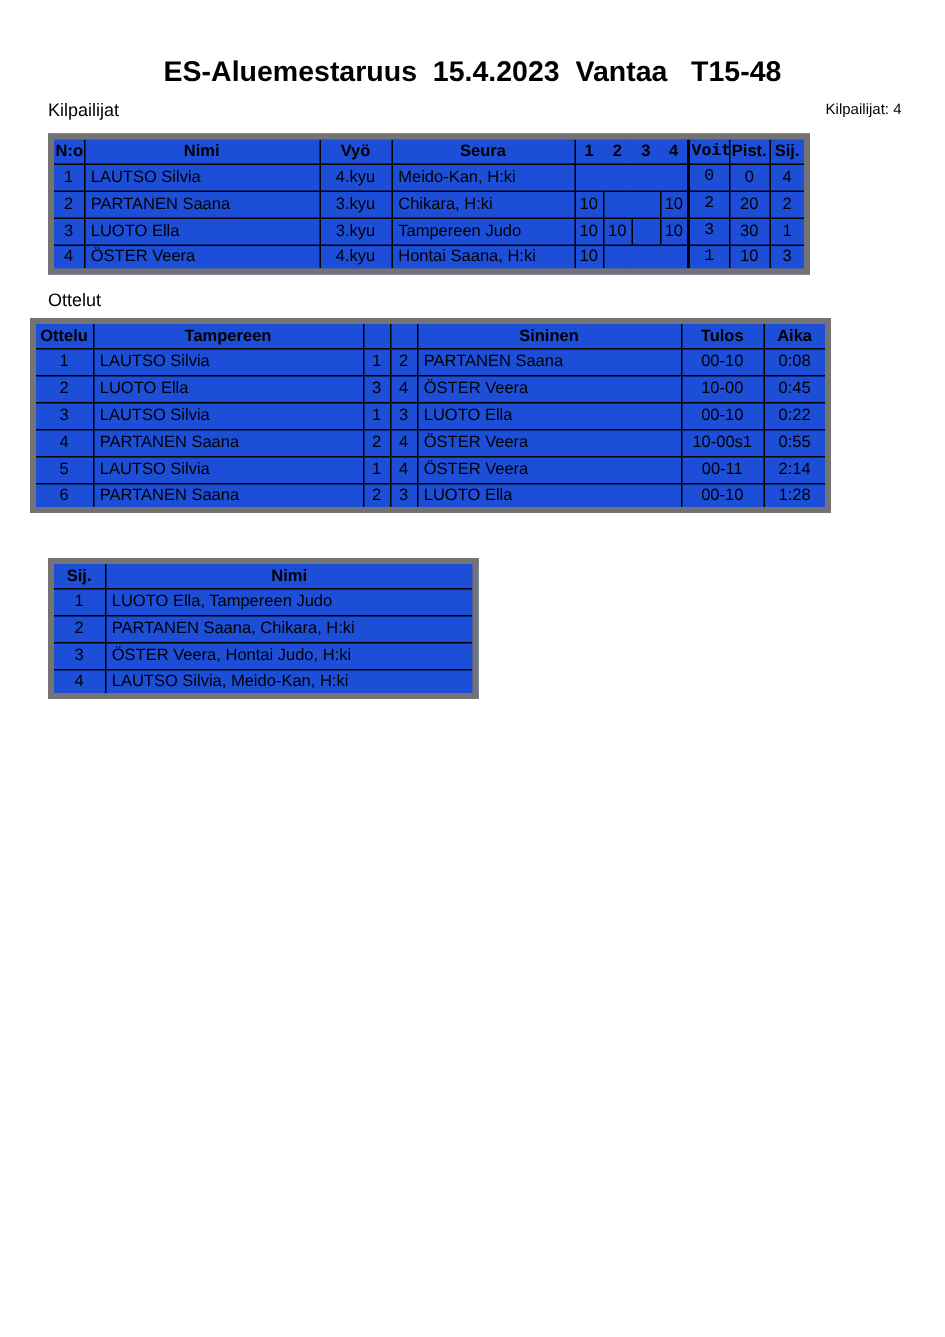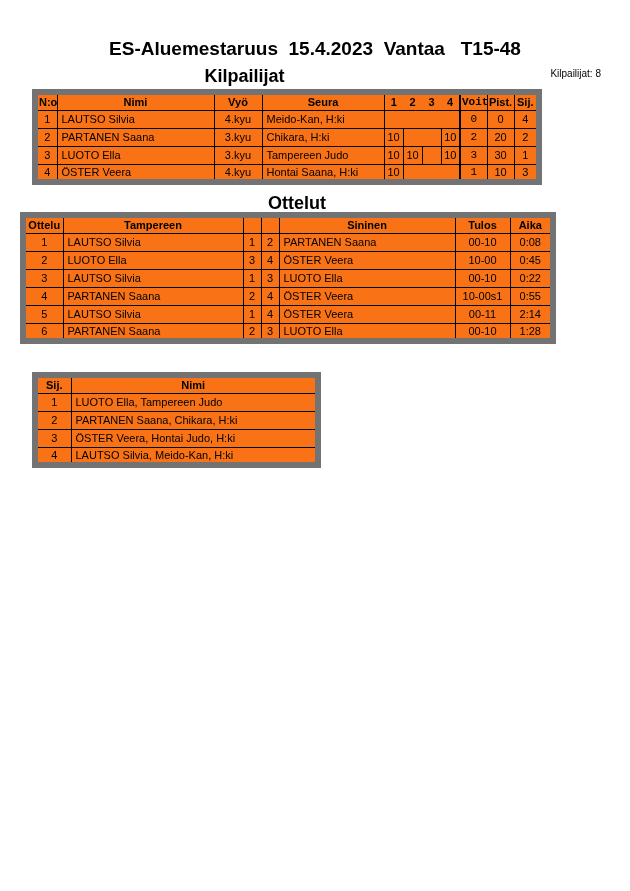--- a/index.html
+++ b/index.html
@@ -10,28 +10,28 @@
     font-family: "Liberation Sans", "DejaVu Sans", sans-serif;
   }
   .page { position: relative; width: 630px; height: 762px; background: #fff; overflow: hidden; }
 
   .main-title {
     position: absolute; top: 38px; left: 0; width: 100%;
     text-align: center; font-size: 19px; font-weight: bold; white-space: pre;
   }
   .note { position: absolute; top: 68px; right: 29px; font-size: 10px; }
 
-  .sec-title { position: absolute; font-weight: bold; font-size: 18px; text-align: center; }
+  .sec-title { position: absolute; font-weight: normal; font-size: 12px; }
   #kilpailijat-title { top: 66px; left: 32px; width: 425px; }
   #ottelut-title     { top: 193px; left: 32px; width: 530px; }
   #tulokset-title    { top: 370px; left: 32px; width: 283px; }
 
   table {
     position: absolute; border-collapse: collapse; table-layout: fixed;
-    font-size: 11px; background: #f97316; border: 6px solid #737373;
+    font-size: 11px; background: #1d4ed8; border: 4px solid #737373;
   }
   #kilpailijat-table { top: 89px;  left: 32px; width: 504px; }
   #ottelut-table     { top: 212px; left: 20px; width: 530px; }
   #tulokset-table    { top: 372px; left: 32px; width: 283px; }
 
   th, td {
     border: 1px solid #000; height: 18px;
     padding: 0 4px; white-space: nowrap; overflow: hidden;
     text-align: left; font-weight: normal;
   }
@@ -42,21 +42,21 @@
   th.sc, td.sc { border-left: none; border-right: none; text-align: center; padding: 0 1px; }
   td.sc.f { border-left: 1px solid #000; border-right: 1px solid #000; }
   th.voit-start, td.voit-start { border-left: 2px solid #000; font-family: Liberation Mono, monospace; }
 </style>
 </head>
 <body>
 
 <div class="page">
 
   <div class="main-title">ES-Aluemestaruus  15.4.2023  Vantaa   T15-48</div>
-  <div class="note">Kilpailijat: 8</div>
+  <div class="note">Kilpailijat: 4</div>
 
   <div class="sec-title" id="kilpailijat-title">Kilpailijat</div>
 
   <table id="kilpailijat-table">
     <colgroup>
       <col style="width:22px">
         <col style="width:157px">
         <col style="width:48px">
         <col style="width:122px">
       <col style="width:19px">

